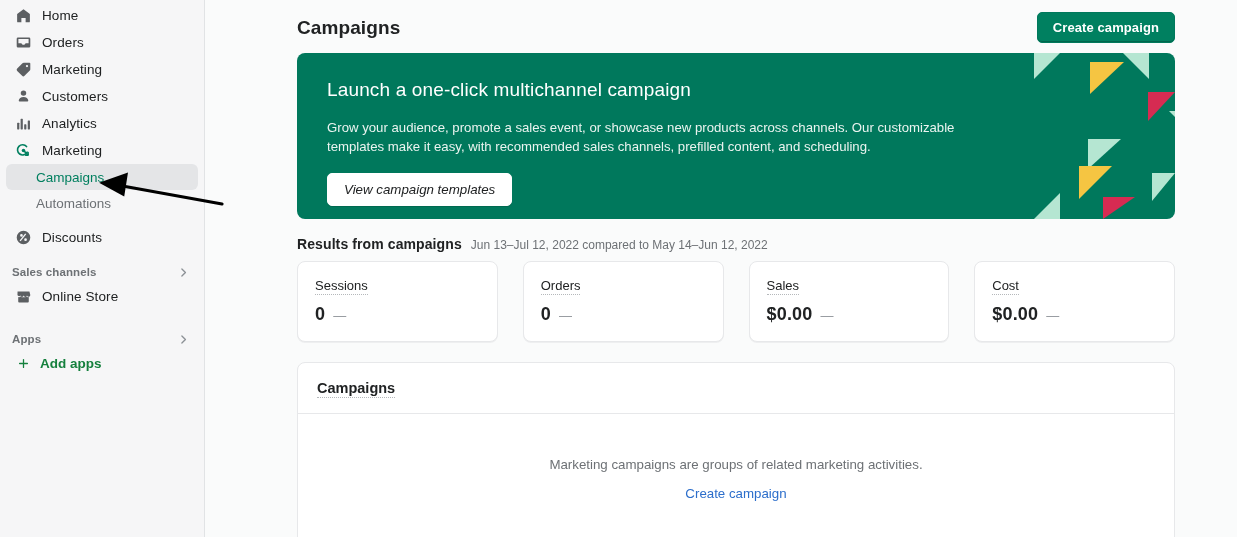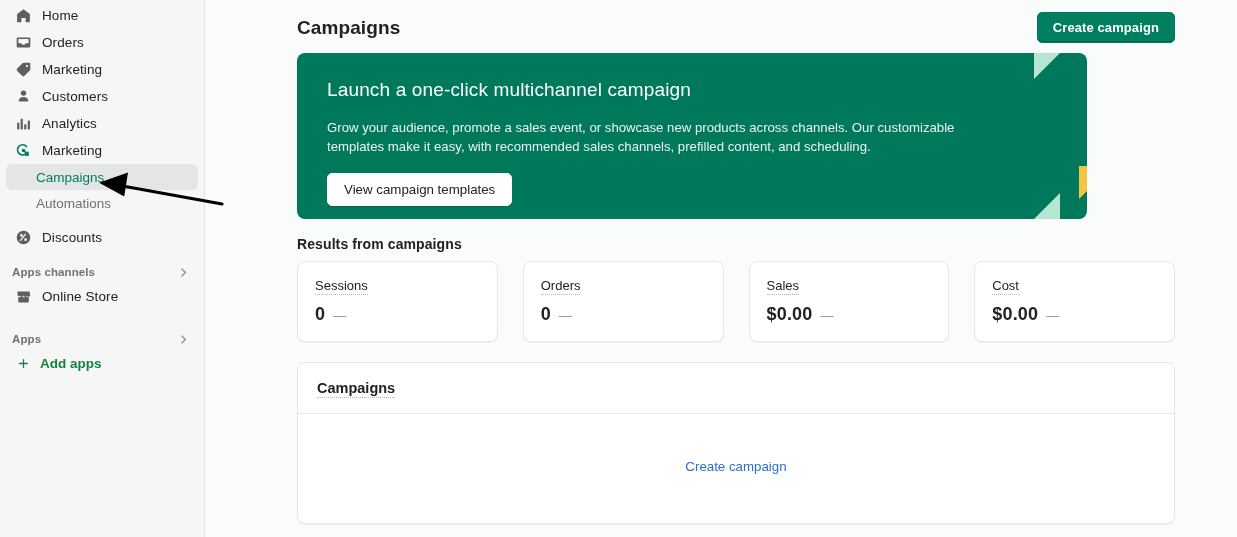--- a/index.html
+++ b/index.html
@@ -105,41 +105,42 @@
     cursor: pointer;
     font-family: "Liberation Sans", sans-serif;
     box-shadow: inset 0 -1px 0 rgba(0,0,0,.2);
     letter-spacing: .1px;
   }
 
   
   .banner {
     position: relative;
     margin: 0 0 0 92px;
-    width: 790px; height: 166px;
+    width: 878px; height: 166px;
     background: #00785c;
     border-radius: 8px;
     overflow: hidden;
     color: #fff;
   }
   .banner-inner { position: relative; z-index: 3; padding: 26px 30px 0 30px; }
   .banner h2 { font-size: 19px; font-weight: 400; letter-spacing: .15px; margin-bottom: 17px; }
   .banner p {
     font-size: 13.2px; line-height: 19px; color: #eaf4f0;
     max-width: 645px; margin-bottom: 17px;
   }
   .btn-white {
     background: #fff; color: #202223;
     border: 1px solid #fff;
     border-radius: 5px;
     padding: 8px 16px;
     font-size: 13.3px; font-weight: 400;
     cursor: pointer;
     font-family: "Liberation Sans", sans-serif;
     box-shadow: 0 1px 0 rgba(0,0,0,.12);
+    font-style: italic;
   }
   .deco { position: absolute; inset: 0; z-index: 1; pointer-events: none; }
 
   
   .results-head {
     margin: 17px 0 9px 92px;
     width: 878px;
     display: flex; align-items: baseline; gap: 9px;
   }
   .results-head .rt { font-size: 14px; font-weight: 700; color: #202223; letter-spacing: .1px; }
@@ -272,21 +273,21 @@
     <div class="nav-item">
       <span class="ico">
         <svg width="17" height="17" viewBox="0 0 20 20" fill="currentColor">
             <path d="M10 2a8 8 0 1 0 0 16 8 8 0 0 0 0-16zm-2.4 3.9a1.6 1.6 0 1 1 0 3.2 1.6 1.6 0 0 1 0-3.2zm5.6.4-6.6 8.1-1.2-1 6.6-8.1 1.2 1zm-.8 4.6a1.6 1.6 0 1 1 0 3.2 1.6 1.6 0 0 1 0-3.2z"></path>
           </svg>
       </span>
       <span class="lbl">Discounts</span>
     </div>
 
     <div class="sec-head">
-      <span class="t">Apps channels</span>
+      <span class="t">Sales channels</span>
       <span class="chev">
         <svg width="13" height="13" viewBox="0 0 20 20" fill="none" stroke="currentColor" stroke-width="2" stroke-linecap="round" stroke-linejoin="round">
             <path d="M7.5 4.5 13 10l-5.5 5.5"></path>
           </svg>
       </span>
     </div>
 
     <div class="nav-item">
       <span class="ico">
         <svg width="17" height="17" viewBox="0 0 20 20" fill="currentColor">
@@ -340,20 +341,21 @@
       </svg>
       <div class="banner-inner">
         <h2>Launch a one-click multichannel campaign</h2>
         <p>Grow your audience, promote a sales event, or showcase new products across channels. Our customizable templates make it easy, with recommended sales channels, prefilled content, and scheduling.</p>
         <button class="btn-white">View campaign templates</button>
       </div>
     </div>
 
     <div class="results-head">
       <span class="rt">Results from campaigns</span>
+      <span class="rd">Jun 13–Jul 12, 2022 compared to May 14–Jun 12, 2022</span>
     </div>
 
     <div class="metrics">
       <div class="metric">
         <div class="mlabel">Sessions</div>
         <div class="mrow">
           <span class="mval">0</span>
           <span class="mdelta">—</span>
         </div>
       </div>
@@ -378,20 +380,21 @@
           <span class="mdelta">—</span>
         </div>
       </div>
     </div>
 
     <div class="camp-card">
       <div class="camp-head">
         <span class="ch">Campaigns</span>
       </div>
       <div class="camp-body">
+        <div class="empty-text">Marketing campaigns are groups of related marketing activities.</div>
         <a class="camp-link">Create campaign</a>
       </div>
     </div>
   </div>
 
   <svg class="arrow-overlay" width="1237" height="537">
     <g stroke="#000" stroke-width="3.2" fill="#000">
       <line x1="222" y1="204" x2="117" y2="185" stroke-linecap="round"></line>
       <polygon points="103,183 126,175 123,194"></polygon>
     </g>

